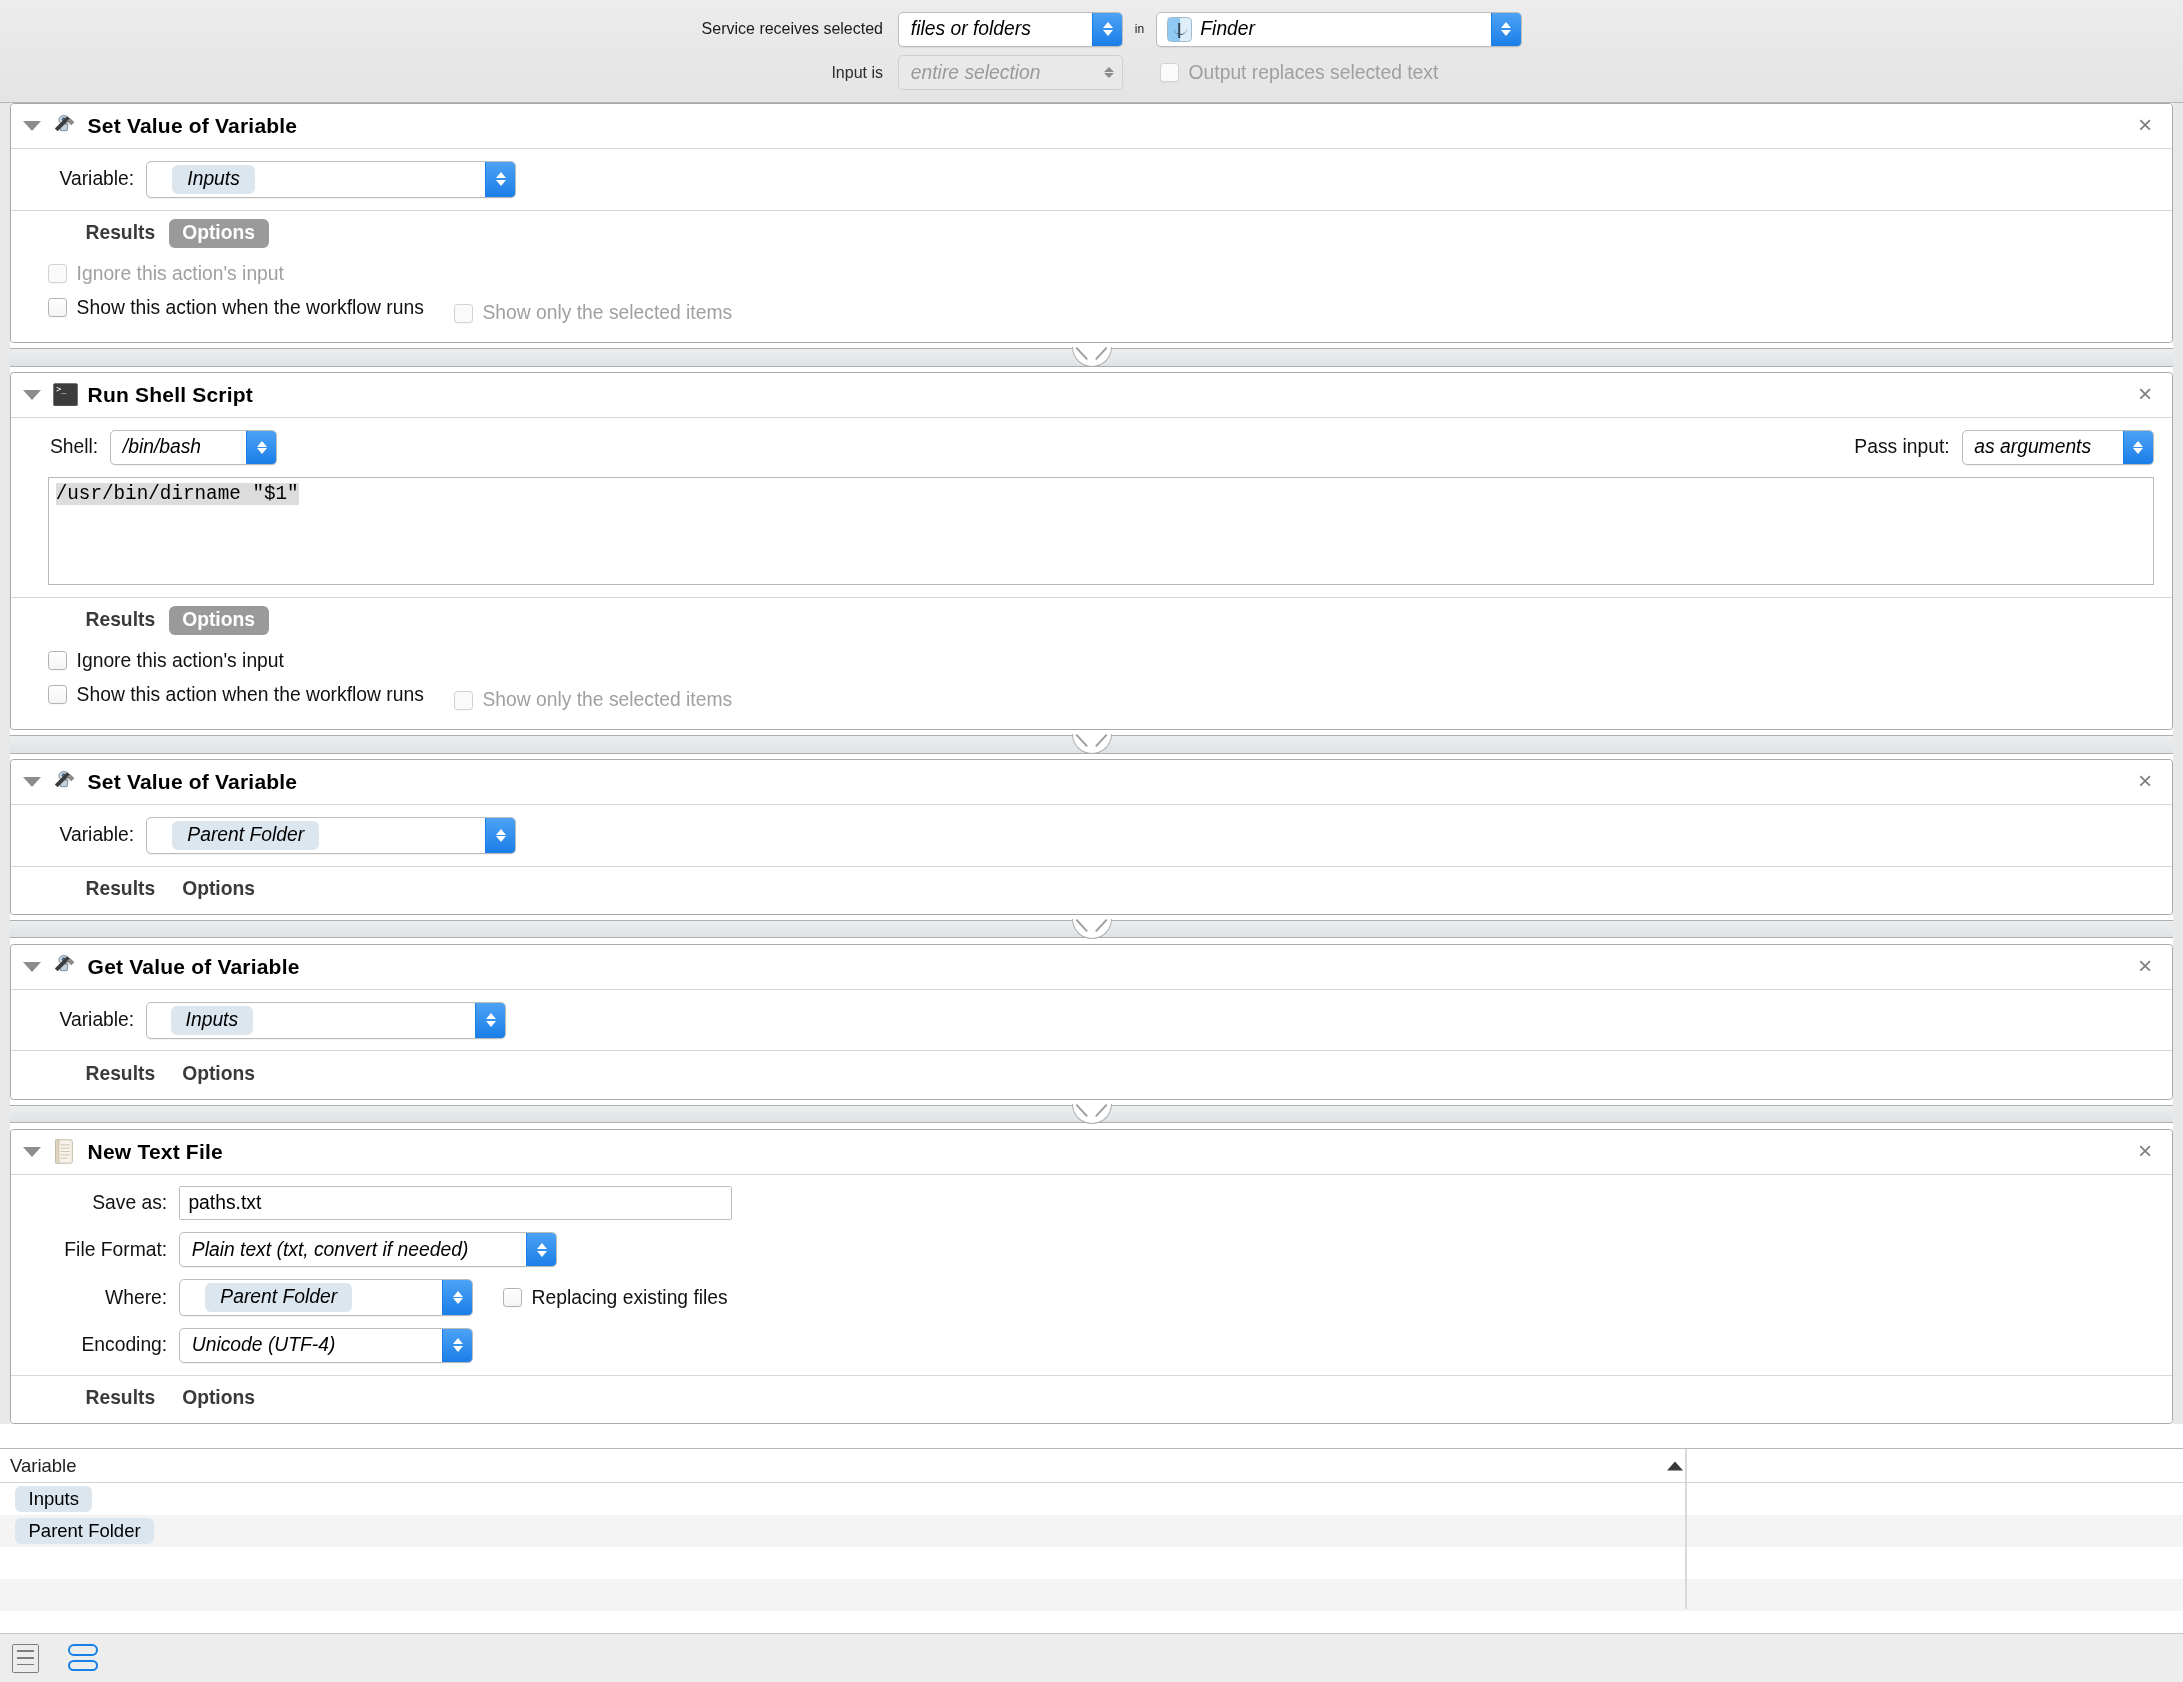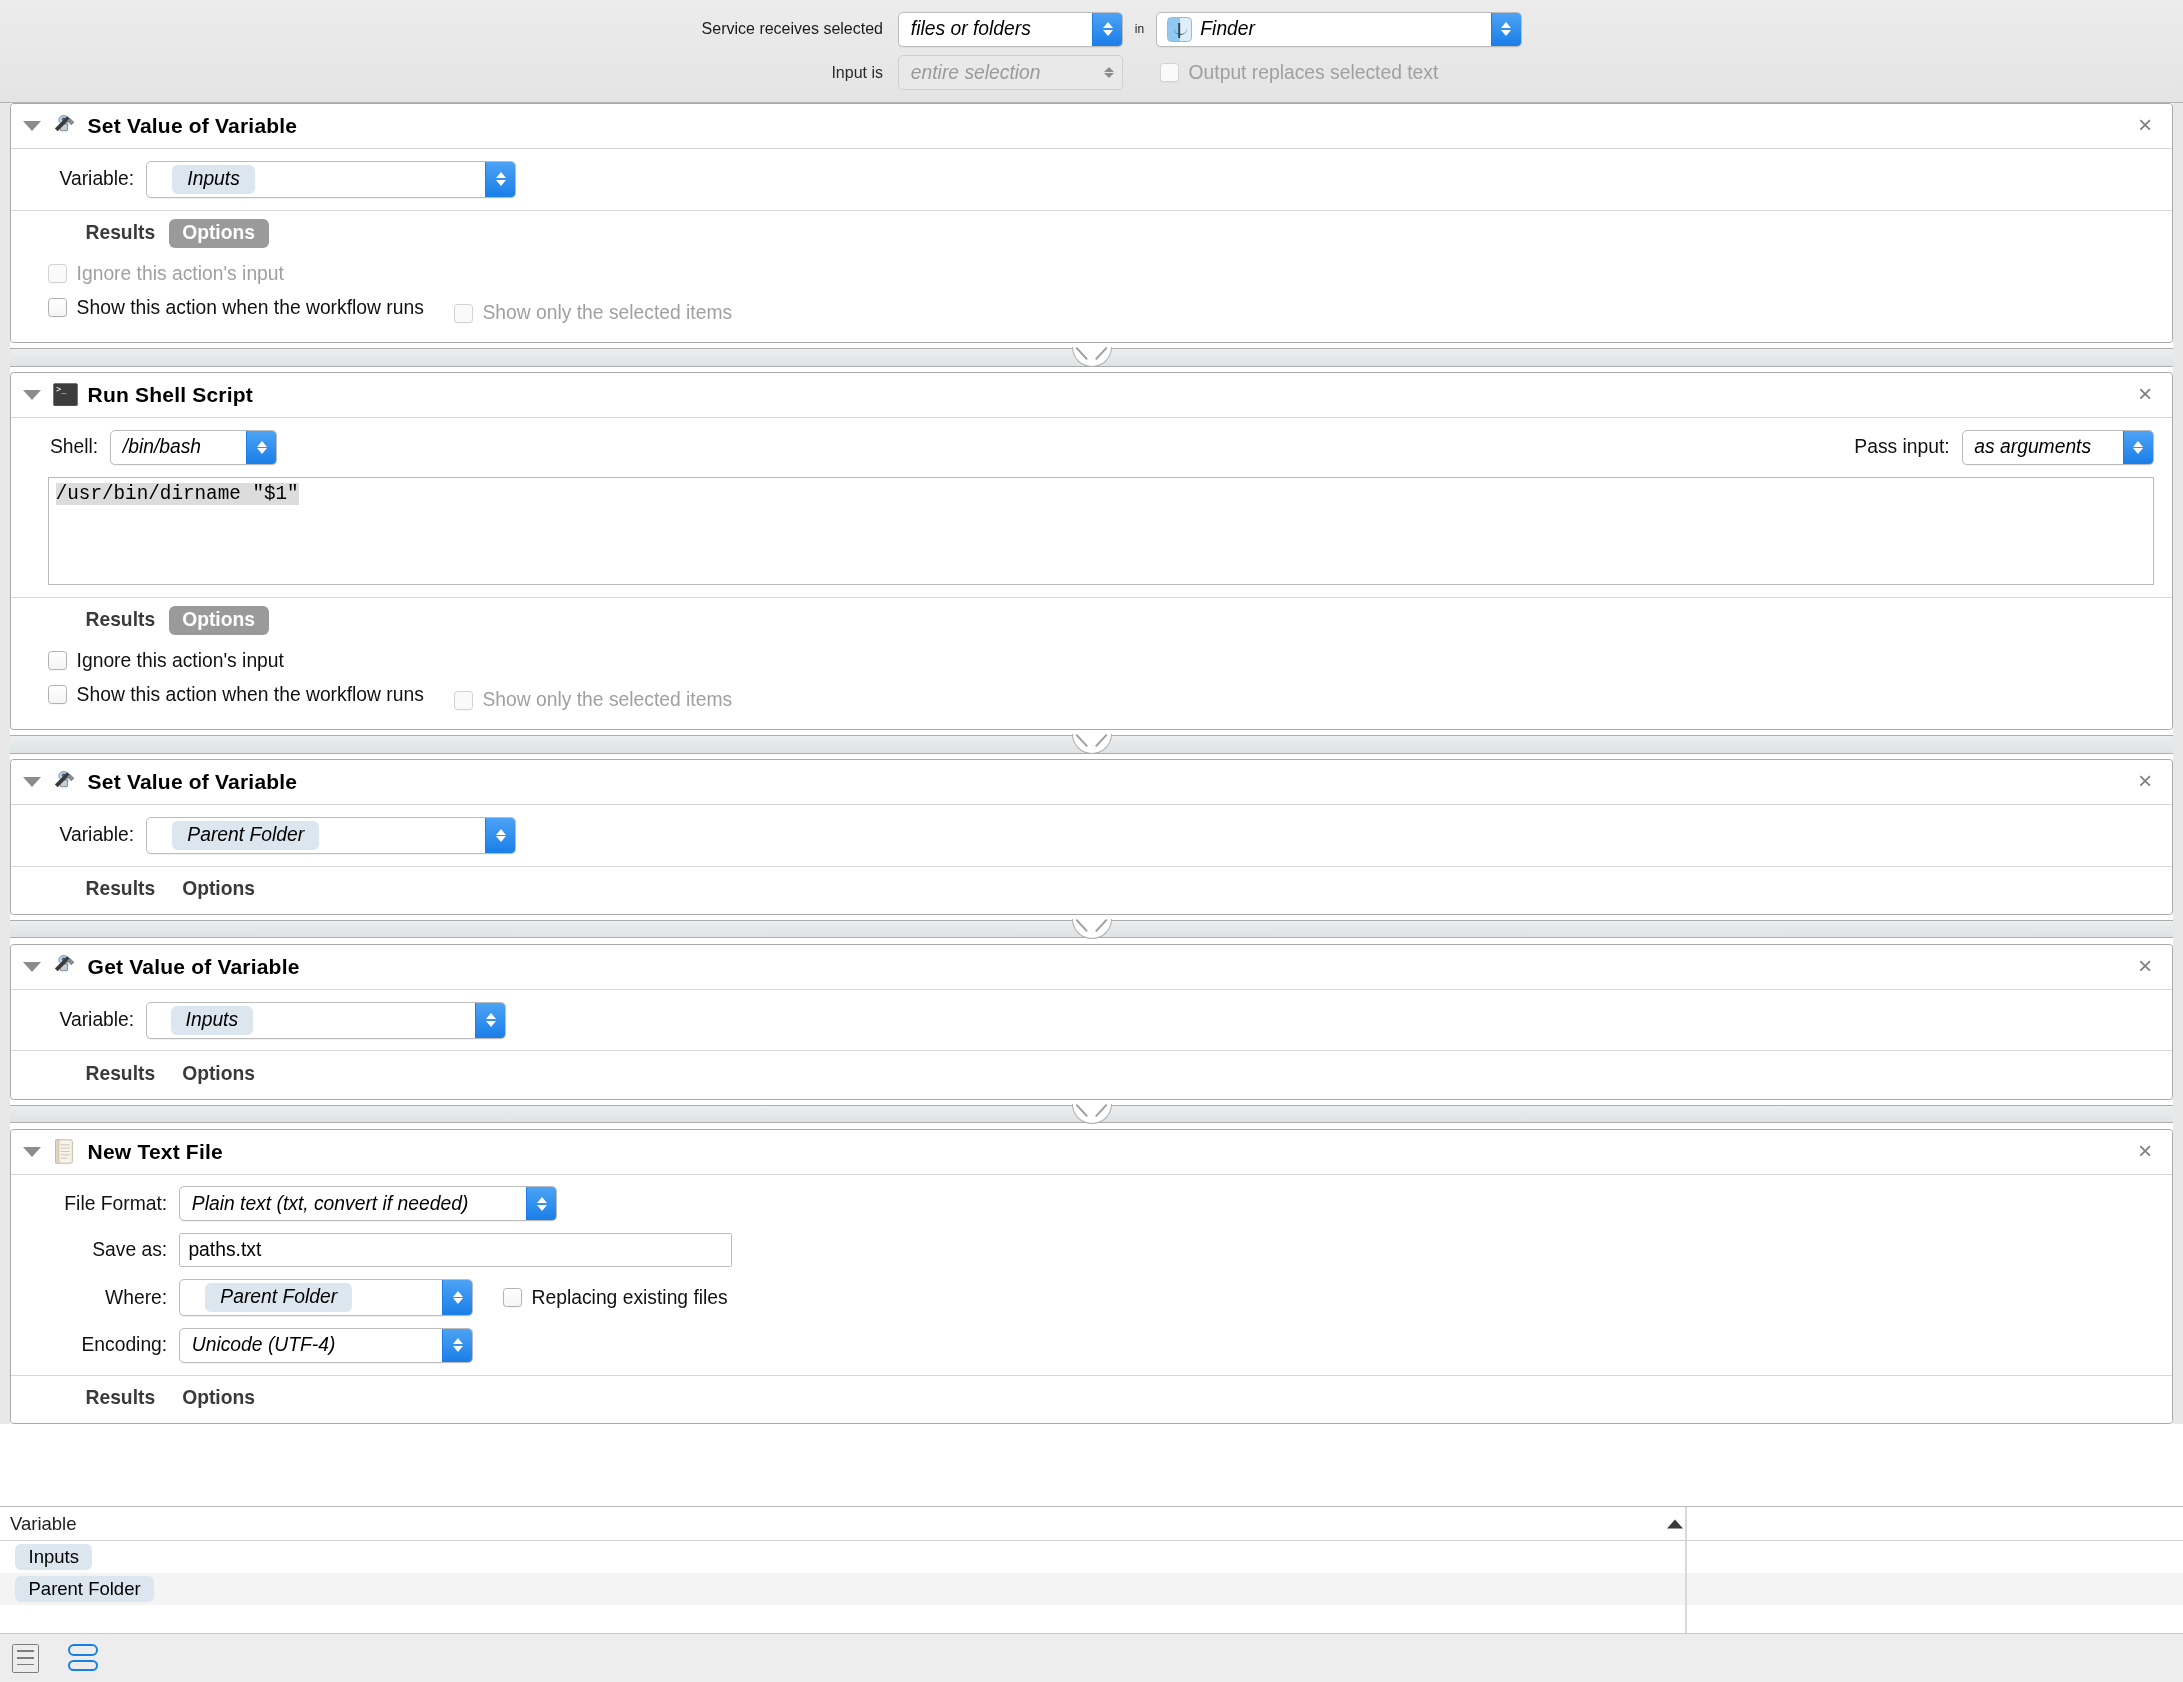--- a/index.html
+++ b/index.html
@@ -178,21 +178,21 @@
   .script-text span.sel { background:#dcdcdc; }
 
   
   .tfield {
     height:34px; border:0.8px solid #bdbdbd; background:#fff; border-radius:1.7px;
     display:flex; align-items:center; padding:0 8.4px; font-size:19.3px; color:#000;
   }
 
   
   .varpanel {
-    position:absolute; left:0; right:0; bottom:0; height:176px;
+    position:absolute; left:0; right:0; bottom:0; height:234px;
     background:#fff; border-top:1.7px solid #b9b9b9;
   }
   .var-head {
     height:34px; display:flex; align-items:center; position:relative;
     border-bottom:0.8px solid #d2d2d2; background:#fff;
   }
   .var-head .colname { padding-left:10px; font-size:18.5px; color:#222; }
   .var-head .sortchev {
     position:absolute; left:1667px; top:50%; transform:translateY(-50%);
     width:0;height:0;border-left:8.4px solid transparent;border-right:8.4px solid transparent;
@@ -495,36 +495,36 @@
               <line x1="9" y1="19" x2="20" y2="19"></line>
             <line x1="9" y1="23" x2="17" y2="23"></line>
           </g>
         </svg>
       </span>
       <span class="act-title">New Text File</span>
       <span class="close-x">×</span>
     </div>
     <div class="act-body">
       <div class="field-row">
+        <span class="field-lbl" style="width:168px;">Save as:</span>
+        <div class="tfield" style="width:553px;">
+          <span>paths.txt</span>
+        </div>
+      </div>
+      <div class="field-row">
         <span class="field-lbl" style="width:168px;">File Format:</span>
         <div class="popup" style="width:378px;">
           <span class="txt">Plain text (txt, convert if needed)</span>
           <span class="stepper">
               <i class="ar up"></i>
               <i class="ar dn"></i>
             </span>
         </div>
       </div>
       <div class="field-row">
-        <span class="field-lbl" style="width:168px;">Save as:</span>
-        <div class="tfield" style="width:553px;">
-          <span>paths.txt</span>
-        </div>
-      </div>
-      <div class="field-row">
         <span class="field-lbl" style="width:168px;">Where:</span>
         <div class="popup" style="width:294px;height:37px;">
           <span class="pill" style="margin-left:13.5px;">Parent Folder</span>
           <span class="stepper">
               <i class="ar up"></i>
               <i class="ar dn"></i>
             </span>
         </div>
         <div class="cbrow" style="margin-left:30px;">
           <span class="cb"></span>

